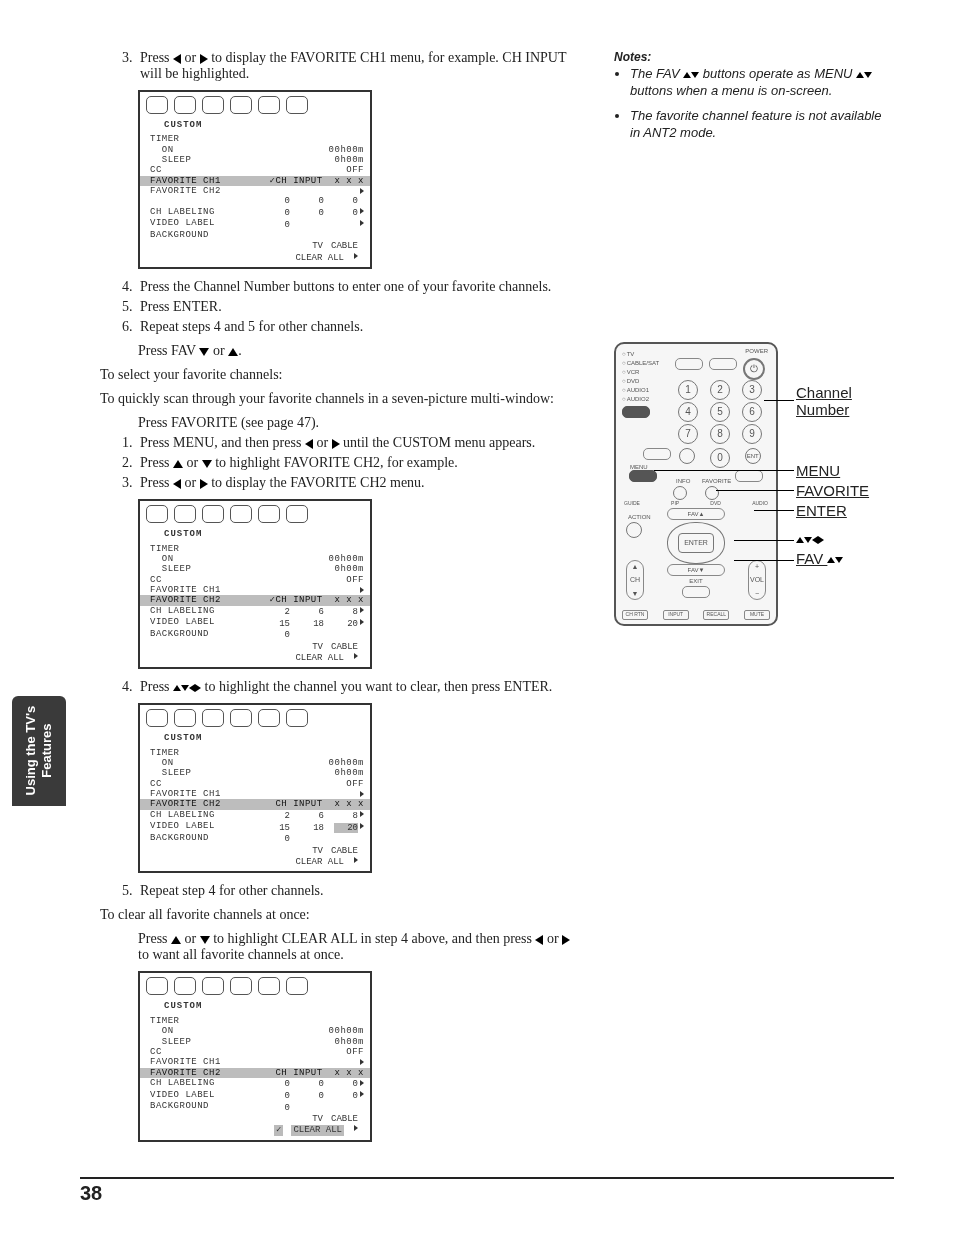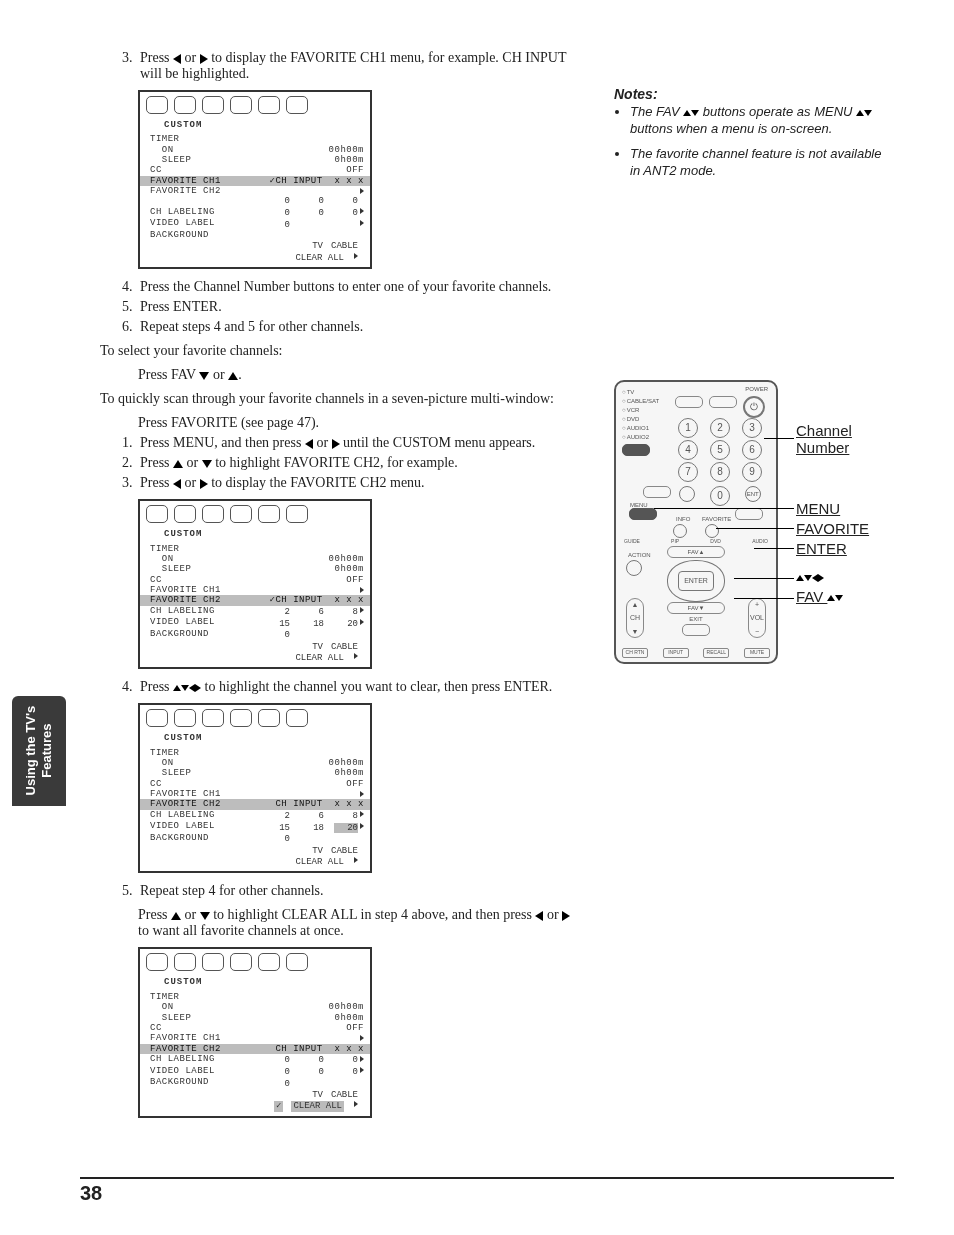--- a/index.html
+++ b/index.html
@@ -70,21 +70,21 @@
   .osd-row .l { white-space: pre; letter-spacing: 0.5px; }
   .osd-row .r { white-space: pre; text-align: left; letter-spacing: 0.5px; }
   .osd-row.hl { background: #bdbdbd; color:#111; margin: 0 -6px 0 -10px; padding: 0 6px 0 10px; }
   .osd-grid { display:flex; justify-content:flex-end; gap:10px; padding-right:6px; }
   .osd-grid span { display:inline-block; width:24px; text-align:right; }
   .osd-foot { display:flex; justify-content:flex-end; gap:8px; padding:1px 6px 0 0; }
   .arrow-r-mini { display:inline-block; width:0;height:0;border-top:3px solid transparent;border-bottom:3px solid transparent;border-left:4px solid #333; vertical-align:middle; margin-left:2px;}
   .check { display:inline-block; font-size:9px; }
 
   
-  .notes-head { font-weight: bold; font-style: italic; font-size: 14px; margin-bottom:2px;margin-top:36px;}
+  .notes-head { font-weight: bold; font-style: italic; font-size: 12px; margin-bottom:2px;}
   .notes-list { list-style: disc; padding-left: 16px; margin:0; }
   .notes-list li { font-style: italic; font-size: 13px; margin-bottom: 8px; line-height:1.3; }
 
   
   .remote-wrap { position: relative; margin-top: 200px; }
   .remote {
     width: 160px; height: 280px;
     border: 2px solid #555; border-radius: 10px;
     background: #f6f6f6;
     position: relative;
@@ -217,24 +217,24 @@
           </div>
       </div>
     </div>
 
     <ol class="steps" start="4">
       <li>Press the Channel Number buttons to enter one of your favorite channels.</li>
       <li>Press ENTER.</li>
       <li>Repeat steps 4 and 5 for other channels.</li>
     </ol>
 
-    <div class="para">To select your favorite channels:</div>
     <div class="para indent">
       <span>Press FAV </span><span class="tri-down"></span><span> or </span><span class="tri-up"></span><span>.</span>
     </div>
+    <div class="para">To select your favorite channels:</div>
 
     <div class="para">To quickly scan through your favorite channels in a seven-picture multi-window:</div>
     <div class="para indent">Press FAVORITE (see page 47).</div>
 
     <ol class="steps">
       <li>
         <span>Press MENU, and then press </span><span class="tri-left"></span><span> or </span><span class="tri-right"></span><span> until the CUSTOM menu appears.</span>
       </li>
       <li>
         <span>Press </span><span class="tri-up"></span><span> or </span><span class="tri-down"></span><span> to highlight FAVORITE CH2, for example.</span>
@@ -389,20 +389,21 @@
             <span>CLEAR ALL</span>
             <span class="arrow-r-mini"></span>
           </div>
       </div>
     </div>
 
     <ol class="steps" start="5">
       <li>Repeat step 4 for other channels.</li>
     </ol>
 
+    <div class="para">To clear all favorite channels at once:</div>
     <div class="para indent">
       <span>Press </span><span class="tri-up"></span><span> or </span><span class="tri-down"></span><span> to highlight CLEAR ALL in step 4 above, and then press </span><span class="tri-left"></span><span> or </span><span class="tri-right"></span><span> to want all favorite channels at once.</span>
     </div>
 
     <div class="osd">
       <div class="osd-icons">
         <div class="ic"></div>
           <div class="ic"></div>
           <div class="ic"></div>
           <div class="ic"></div>

